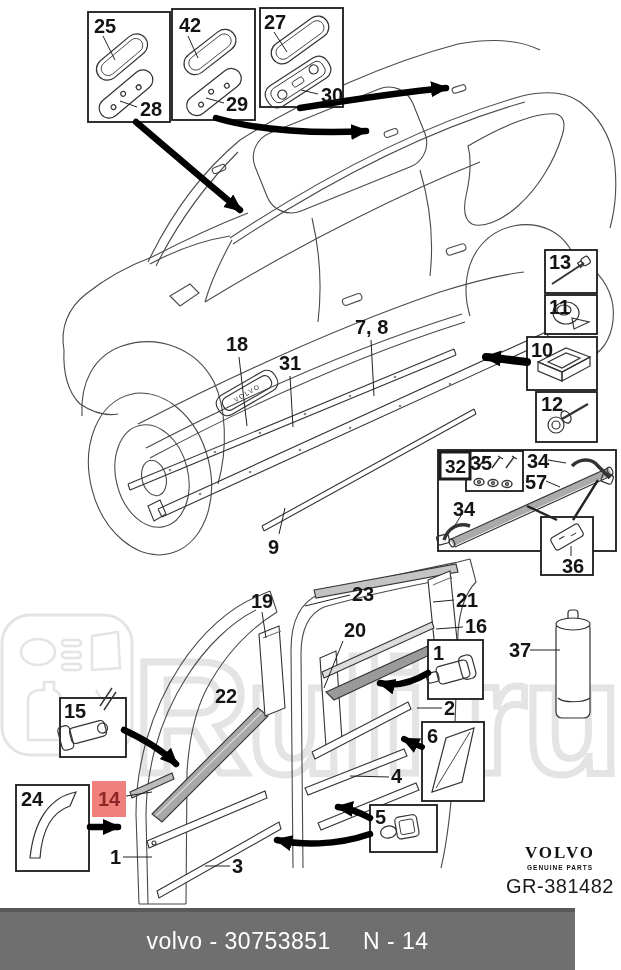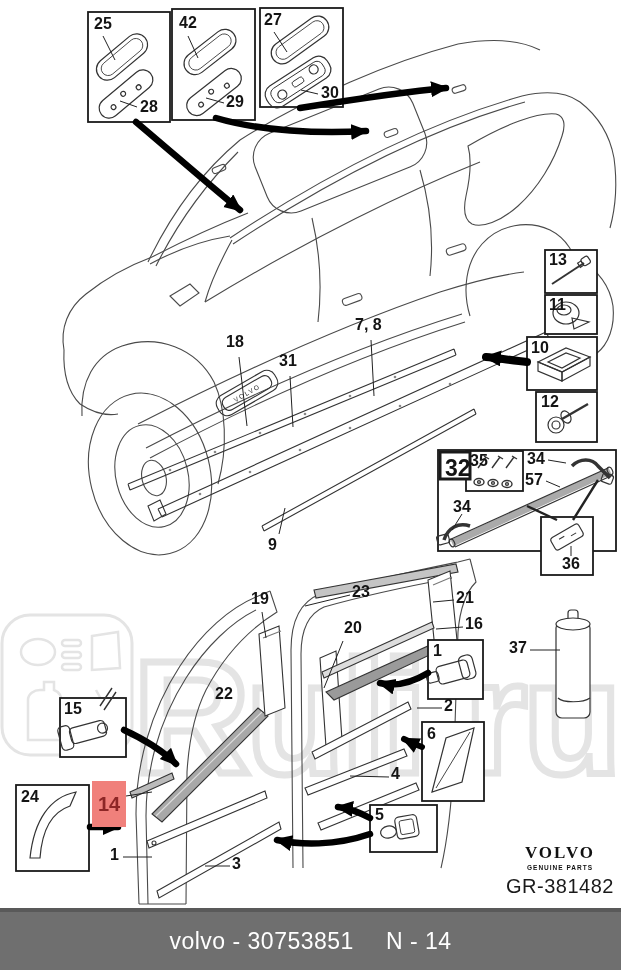--- a/index.html
+++ b/index.html
@@ -1,30 +1,30 @@
 <!DOCTYPE html>
 <html><head>
 <meta charset="utf-8">
 <style>
   html,body{margin:0;padding:0;background:#fff;}
   #stage{position:relative;width:621px;height:970px;overflow:hidden;background:#fff;
          font-family:"Liberation Sans",sans-serif;}
   #art{position:absolute;left:0;top:0;z-index:1;}
-  .lbl{position:absolute;z-index:5;font-size:16px;font-weight:600;color:#141414;
+  .lbl{position:absolute;z-index:5;font-size:20px;font-weight:600;color:#141414;
        line-height:1;white-space:nowrap;}
-  .lbl.small{font-size:23px;}
-  #hl14{position:absolute;left:92px;top:781px;width:34px;height:46px;z-index:4;
+  .lbl.small{font-size:19px;}
+  #hl14{position:absolute;left:92px;top:781px;width:34px;height:36px;z-index:4;
         background:#f0807b;display:flex;align-items:center;justify-content:center;
         font-size:20px;font-weight:700;color:#8d2626;}
   #brand{position:absolute;left:500px;top:843px;width:120px;z-index:5;text-align:center;}
   #brand .logo{font-family:"Liberation Serif",serif;font-weight:700;font-size:17px;
                letter-spacing:2px;color:#111;}
   #brand .tag{font-size:6.5px;font-weight:700;letter-spacing:1px;color:#111;margin-top:1px;}
   #brand .ref{font-size:20px;color:#1a1a1a;margin-top:4px;letter-spacing:.5px;}
-  #footer{position:absolute;left:0;top:908px;width:621px;height:62px;background:#6f6f6f;
+  #footer{position:absolute;left:0;top:908px;width:575px;height:62px;background:#6f6f6f;
           border-top:4px solid #595959;box-sizing:border-box;z-index:6;
           display:flex;align-items:center;justify-content:center;gap:32px;}
   #footer span{color:#fff;font-size:23px;letter-spacing:.5px;}
 </style>
 </head>
 <body>
 
 <div id="stage">
 
 <svg id="art" width="621" height="970" viewBox="0 0 621 970">

